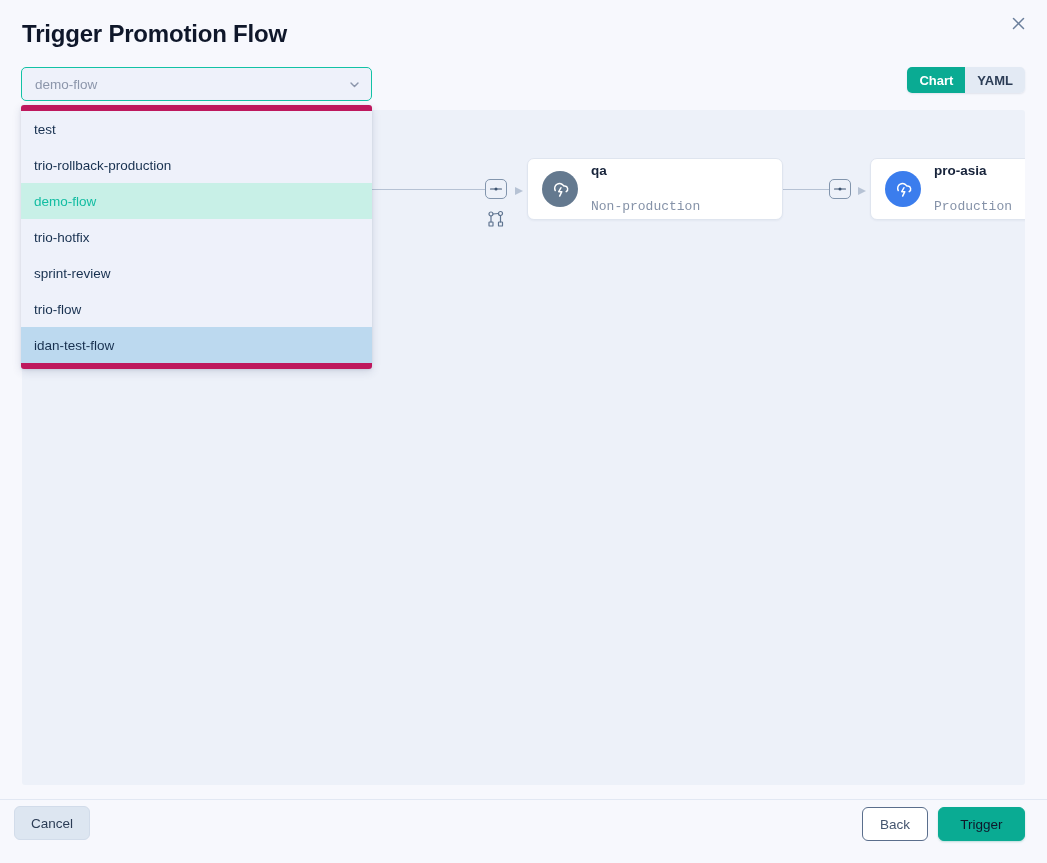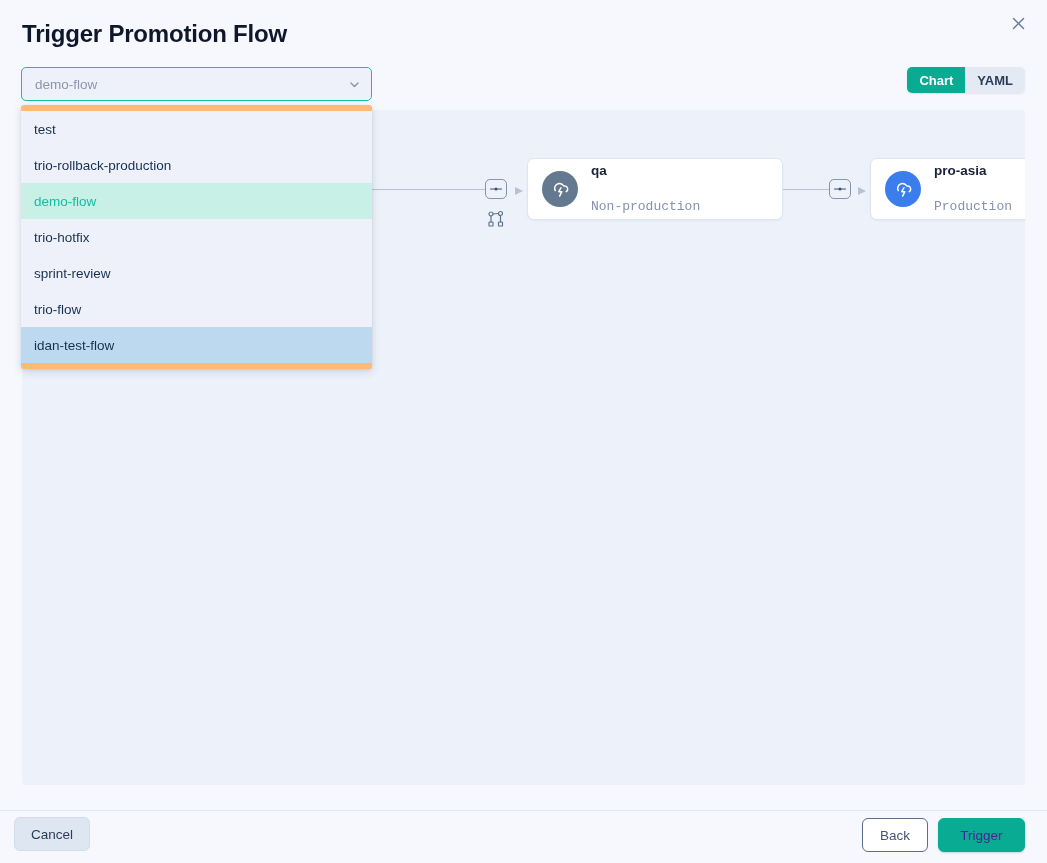--- a/index.html
+++ b/index.html
@@ -84,21 +84,21 @@
     align-items: center;
     justify-content: center;
   }
 
   
   .dropdown {
     position: absolute;
     left: 0px;
     top: 38px;
     width: 351px;
-    background: #fdba74;
+    background: #be185d;
     border-radius: 3px;
     box-shadow: 0 3px 10px rgba(40,60,100,0.14), 0 1px 3px rgba(40,60,100,0.10);
     padding: 6px 0 6px 0;
     z-index: 50;
   }
   .dropdown-item {
     height: 36px;
     display: flex;
     align-items: center;
     padding: 0 0 0 13px;
@@ -257,21 +257,21 @@
     height: 18px;
     color: #5f7490;
     cursor: pointer;
   }
   .branch-1 { left: 465px; }
 
   
   .footer {
     position: absolute;
     left: 0;
-    bottom: 1px;
+    bottom: 12px;
     width: 1047px;
     height: 52px;
     border-top: 1px solid #e2e8f3;
     background: #f7f8fd;
   }
   .btn {
     position: absolute;
     height: 34px;
     border-radius: 6px;
     display: flex;
@@ -294,21 +294,21 @@
     top: 7px;
     background: #ffffff;
     color: #44556f;
     border: 1px solid #5a6e8c;
     min-width: 66px;
   }
   .btn-trigger {
     right: 22px;
     top: 7px;
     background: #0aab93;
-    color: #4c1d95;
+    color: #0f172a;
     border: 1px solid #0aab93;
     min-width: 87px;
     box-shadow: 0 1px 2px rgba(10,140,120,0.25);
   }
 </style>
 </head>
 <body>
 
 <div class="modal">
 

